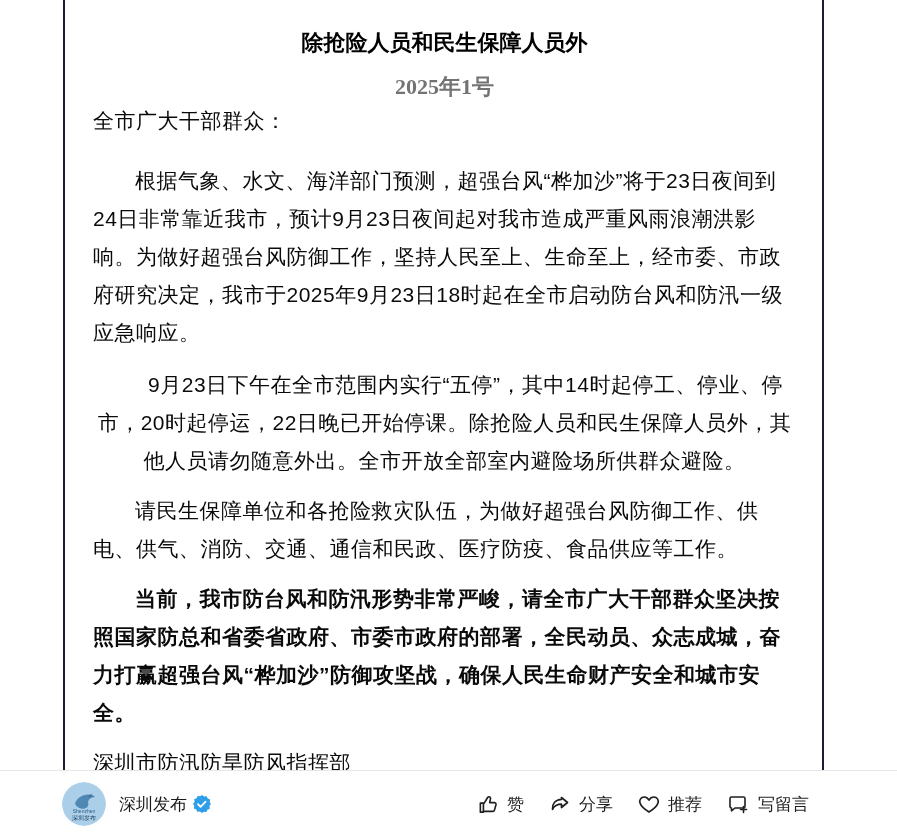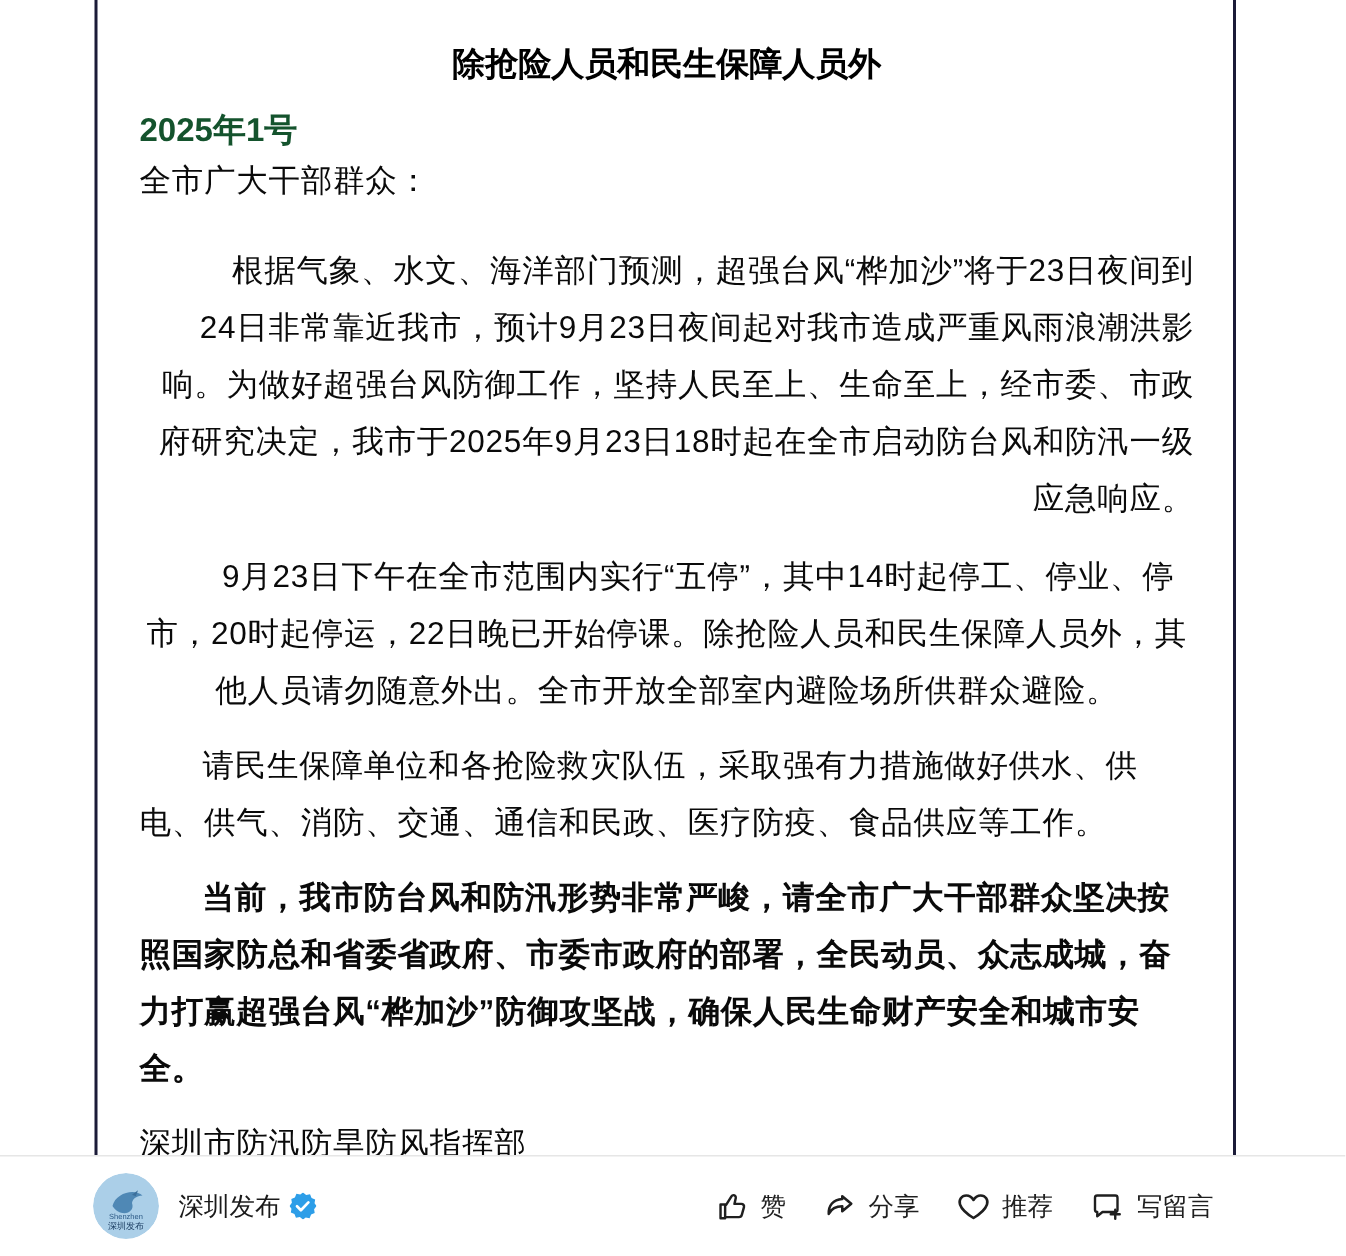--- a/index.html
+++ b/index.html
@@ -24,36 +24,37 @@
     padding: 28px 26px 0 28px;
   }
   .doc-title {
     text-align: center;
     font-size: 22px;
     font-weight: bold;
     color: #000000;
     line-height: 30px;
   }
   .doc-number {
-    text-align: left;
+    text-align: center;
     font-size: 22px;
     font-weight: bold;
-    color: #14532d;
+    color: #737373;
     line-height: 30px;
     margin-top: 14px;
+    font-family: Liberation Serif, serif;
   }
   .doc-body {
     font-size: 21px;
     line-height: 38px;
     color: #0a0a0a;
     letter-spacing: 0.5px;
   }
   .salutation { margin-top: 30px; }
   .para { text-indent: 2em; margin: 0; }
-  .para-1 { margin-top: 22px; text-align: right; }
+  .para-1 { margin-top: 22px; }
   .para-2 { margin-top: 14px; text-align: center; }
   .para-3 { margin-top: 12px; }
   .para-4 { margin-top: 12px; font-weight: bold; }
   .sig-block { margin-top: 12px; text-align: left; padding-right: 2px; }
   .sig-line, .date-line { line-height: 38px; }
 
   
   .footer-bar {
     position: absolute;
     left: 0; top: 770px;
@@ -104,21 +105,21 @@
 <body>
 
 <div class="doc-box">
   <div class="doc-title">除抢险人员和民生保障人员外</div>
   <div class="doc-number">2025年1号</div>
 
   <div class="doc-body">
     <p class="para salutation" style="text-indent:0;">全市广大干部群众：</p>
     <p class="para para-1">根据气象、水文、海洋部门预测，超强台风“桦加沙”将于23日夜间到24日非常靠近我市，预计9月23日夜间起对我市造成严重风雨浪潮洪影响。为做好超强台风防御工作，坚持人民至上、生命至上，经市委、市政府研究决定，我市于2025年9月23日18时起在全市启动防台风和防汛一级应急响应。</p>
     <p class="para para-2">9月23日下午在全市范围内实行“五停”，其中14时起停工、停业、停市，20时起停运，22日晚已开始停课。除抢险人员和民生保障人员外，其他人员请勿随意外出。全市开放全部室内避险场所供群众避险。</p>
-    <p class="para para-3">请民生保障单位和各抢险救灾队伍，采取强有力措施做好供水、供电、供气、消防、交通、通信和民政、医疗防疫、食品供应等工作。</p>
+    <p class="para para-3">请民生保障单位和各抢险救灾队伍，为做好超强台风防御工作、供电、供气、消防、交通、通信和民政、医疗防疫、食品供应等工作。</p>
     <p class="para para-4">当前，我市防台风和防汛形势非常严峻，请全市广大干部群众坚决按照国家防总和省委省政府、市委市政府的部署，全民动员、众志成城，奋力打赢超强台风“桦加沙”防御攻坚战，确保人民生命财产安全和城市安全。</p>
     <div class="sig-block">
       <div class="sig-line">深圳市防汛防旱防风指挥部</div>
       <div class="date-line">2025年9月23日</div>
     </div>
   </div>
 </div>
 
 <div class="footer-bar">
 

